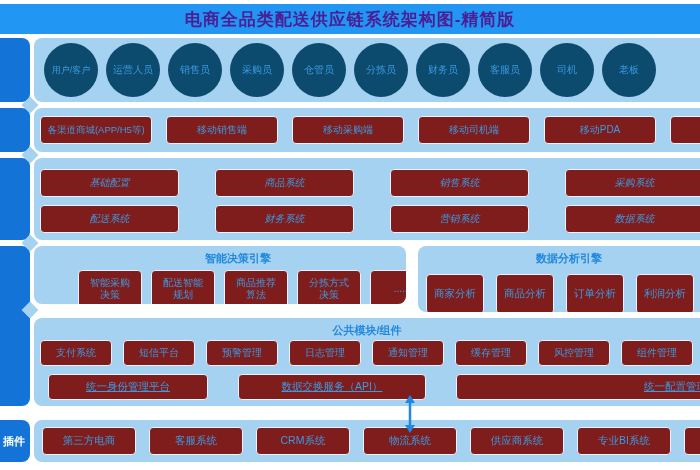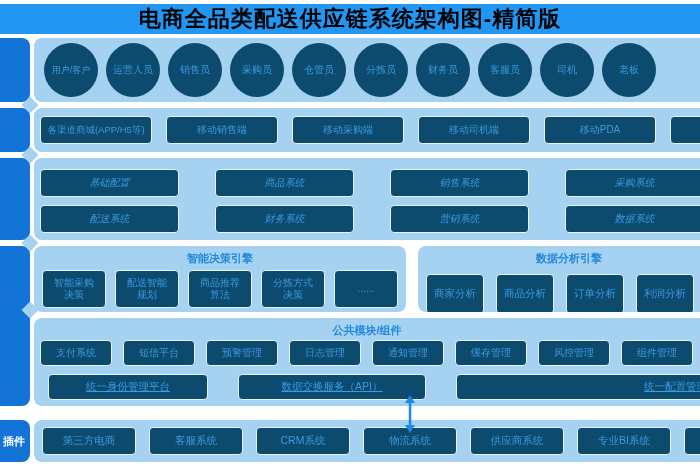--- a/index.html
+++ b/index.html
@@ -3,48 +3,48 @@
 <meta charset="utf-8">
 <style>
   html,body{margin:0;padding:0;}
   body{
     width:700px;height:470px;position:relative;overflow:hidden;
     background:#ffffff;font-family:"Liberation Sans", sans-serif;
   }
   
   .titlebar{
     position:absolute;left:0;top:4px;width:700px;height:30px;
-    background:#2196F3;color:#000000;font-size:22px;font-weight:bold;
+    background:#2196F3;color:#4c1d95;font-size:17px;font-weight:bold;
     display:flex;align-items:center;justify-content:center;letter-spacing:1px;
   }
   
   .sidebar-bar{
     position:absolute;left:-16px;width:46px;background:#1373D6;border-radius:8px;
     color:#fff;font-size:11px;font-weight:bold;
     display:flex;align-items:center;justify-content:flex-end;padding-right:5px;box-sizing:border-box;
   }
   .bar-roles{top:38px;height:64px;}
   .bar-terminals{top:108px;height:44px;}
   .bar-systems{top:158px;height:82px;}
   .bar-middle{top:246px;height:160px;}
   .bar-plugin{top:420px;height:42px;}
   
   .panel{
     position:absolute;background:#A6D2F1;border-radius:8px;overflow:hidden;box-sizing:border-box;
   }
   .panel-roles{left:34px;top:38px;width:686px;height:64px;display:flex;align-items:center;padding-left:10px;gap:8px;}
   .panel-terminals{left:34px;top:108px;width:686px;height:44px;display:flex;align-items:center;padding-left:6px;gap:14px;}
   .panel-systems{left:34px;top:158px;width:686px;height:82px;padding-top:11px;}
-  .panel-decision{left:34px;top:246px;width:372px;height:66px;}
+  .panel-decision{left:34px;top:246px;width:372px;height:58px;padding-left:36px;}
   .panel-analysis{left:418px;top:246px;width:302px;height:66px;}
   .panel-common{left:34px;top:318px;width:686px;height:88px;}
   .panel-thirdparty{left:34px;top:420px;width:686px;height:42px;display:flex;align-items:center;padding-left:8px;gap:13px;}
   
   .box{
-    background:#0c4a6e;border:1px solid #E8F3FC;border-radius:4px;box-sizing:border-box;
+    background:#7f1d1d;border:1px solid #E8F3FC;border-radius:4px;box-sizing:border-box;
     color:#3B9AE1;font-size:10px;display:flex;align-items:center;justify-content:center;
     text-align:center;flex:0 0 auto;
   }
   .circle{
     width:54px;height:54px;border-radius:50%;background:#0c4a6e;flex:0 0 auto;
     color:#3B9AE1;font-size:10px;display:flex;align-items:center;justify-content:center;text-align:center;
   }
   .circle.sm-text{font-size:9px;}
   .t-box{width:112px;height:28px;}
   .t-box.sm-text{font-size:9.5px;}

